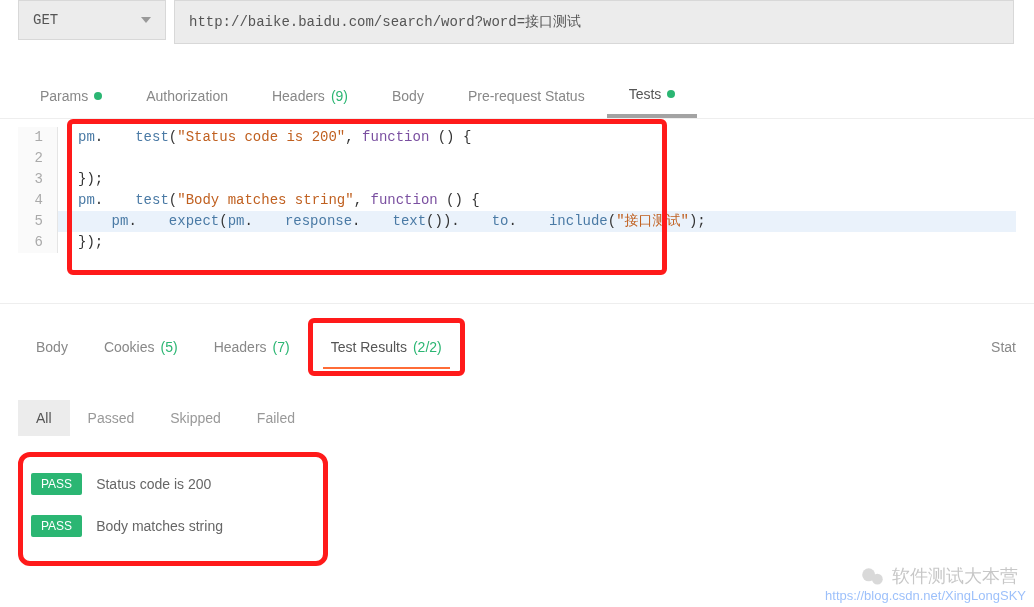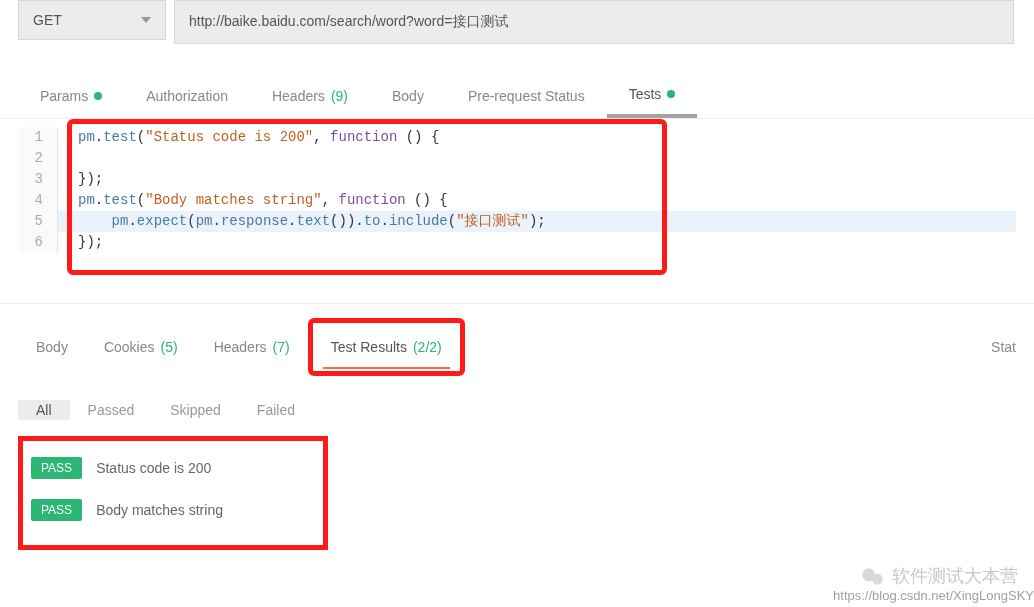--- a/index.html
+++ b/index.html
@@ -1,61 +1,61 @@
 <!DOCTYPE html>
 <html><head>
 <meta charset="utf-8">
 <style>
 * { box-sizing: border-box; margin: 0; padding: 0; }
 body { font-family: -apple-system, "Helvetica Neue", Arial, sans-serif; font-size: 14px; color: #666; background: #fff; width: 1034px; }
 
-.top-bar { display: flex; padding: 0 20px 10px 18px; gap: 8px; background: #fff; }
+.top-bar { display: flex; padding: 0 20px 10px 18px; gap: 8px; background: #fff; font-family: Liberation Mono, monospace; }
 .method-select { width: 148px; height: 40px; background: #ececec; border: 1px solid #d8d8d8; display: flex; align-items: center; justify-content: space-between; padding: 0 14px; color: #555; }
 .chevron-down { width: 0; height: 0; border-left: 5px solid transparent; border-right: 5px solid transparent; border-top: 6px solid #999; }
 .url-input { flex: 1; height: 44px; background: #ececec; border: 1px solid #d8d8d8; display: flex; align-items: center; padding: 0 14px; color: #555; font-size: 14px; }
 
 .tabs { display: flex; gap: 0; padding: 24px 18px 0 18px; border-bottom: 1px solid #eee; }
 .tab { padding: 8px 22px 12px 22px; color: #888; cursor: pointer; display: flex; align-items: center; gap: 6px; }
 .tab.active { color: #555; border-bottom: 4px solid #a3a3a3; }
 .dot { width: 8px; height: 8px; border-radius: 50%; background: #2bb673; display: inline-block; }
 .count-green { color: #2bb673; }
 
 .code-area { position: relative; padding: 8px 18px 50px 18px; }
 .highlight-box-1 { position: absolute; border: 5px solid #ff1a1a; border-radius: 6px; left: 67px; top: 0px; width: 600px; height: 156px; pointer-events: none; }
 .code-lines { font-family: "Courier New", monospace; font-size: 14px; line-height: 21px; }
 .code-line { display: flex; }
 .code-line.cursor-line { background: #eaf2fb; }
 .gutter { width: 40px; text-align: right; padding-right: 14px; color: #aaa; border-right: 1px solid #e5e5e5; background: #fafafa; user-select: none; }
 .code { padding-left: 20px; white-space: pre; color: #333; }
 .tok-obj { color: #4a7aa5; }
-.tok-prop { color: #4a7aa5; }
+.tok-prop { color: #4a7aa5; margin-left: 32px; }
 .tok-str { color: #c06020; }
 .tok-kw { color: #7a4fa0; }
 .tok-num { color: #2a8c4a; }
 
 .results-tabs { display: flex; padding: 0 18px; border-top: 1px solid #eee; align-items: center; }
 .rtab { padding: 14px 18px; color: #888; cursor: pointer; display: flex; align-items: center; gap: 6px; }
 .rtab.active { color: #555; position: relative; }
 .rtab.active::after { content:""; position:absolute; left:10px; right:10px; bottom:0; height:2px; background:#ff6c37; }
 .status-link { margin-left: auto; padding: 14px 0; color: #888; }
 .highlight-box-2 { border: 5px solid #ff1a1a; border-radius: 6px; padding: 2px 0; margin: 14px 0; }
 
 .filters { display: flex; gap: 0; padding: 10px 18px; }
-.filter { padding: 2px 18px; color: #999; cursor: pointer; }
+.filter { padding: 10px 18px; color: #999; cursor: pointer; }
 .filter.active { background: #ececec; color: #555; }
 
 .results-list { padding: 6px 18px 20px 18px; }
-.highlight-box-3 { border: 5px solid #ff1a1a; border-radius: 0; padding: 6px 8px 14px 8px; width: 310px; }
+.highlight-box-3 { border: 5px solid #ff1a1a; border-radius: 12px; padding: 6px 8px 14px 8px; width: 310px; }
 .result-row { display: flex; align-items: center; gap: 14px; padding: 10px 0; }
 .badge-pass { background: #2bb673; color: #fff; padding: 4px 10px; font-size: 12px; border-radius: 2px; font-weight: 500; }
 .result-label { color: #666; }
 
 .watermark { position: fixed; right: 16px; bottom: 12px; color: #999; opacity: 0.55; font-size: 18px; display: flex; align-items: flex-start; gap: 6px; }
 .wm-icon svg { width: 26px; height: 26px; }
-.watermark-url { position: fixed; right: 0; bottom: 4px; color: #404040; opacity: 0.5; font-size: 13px; }
+.watermark-url { position: fixed; right: 8px; bottom: 4px; color: #3b82f6; opacity: 0.5; font-size: 13px; }
 </style>
 </head>
 <body>
 
 <div class="top-bar">
   <div class="method-select">
     <span>GET</span>
     <span class="chevron-down"></span>
   </div>
   <div class="url-input">

